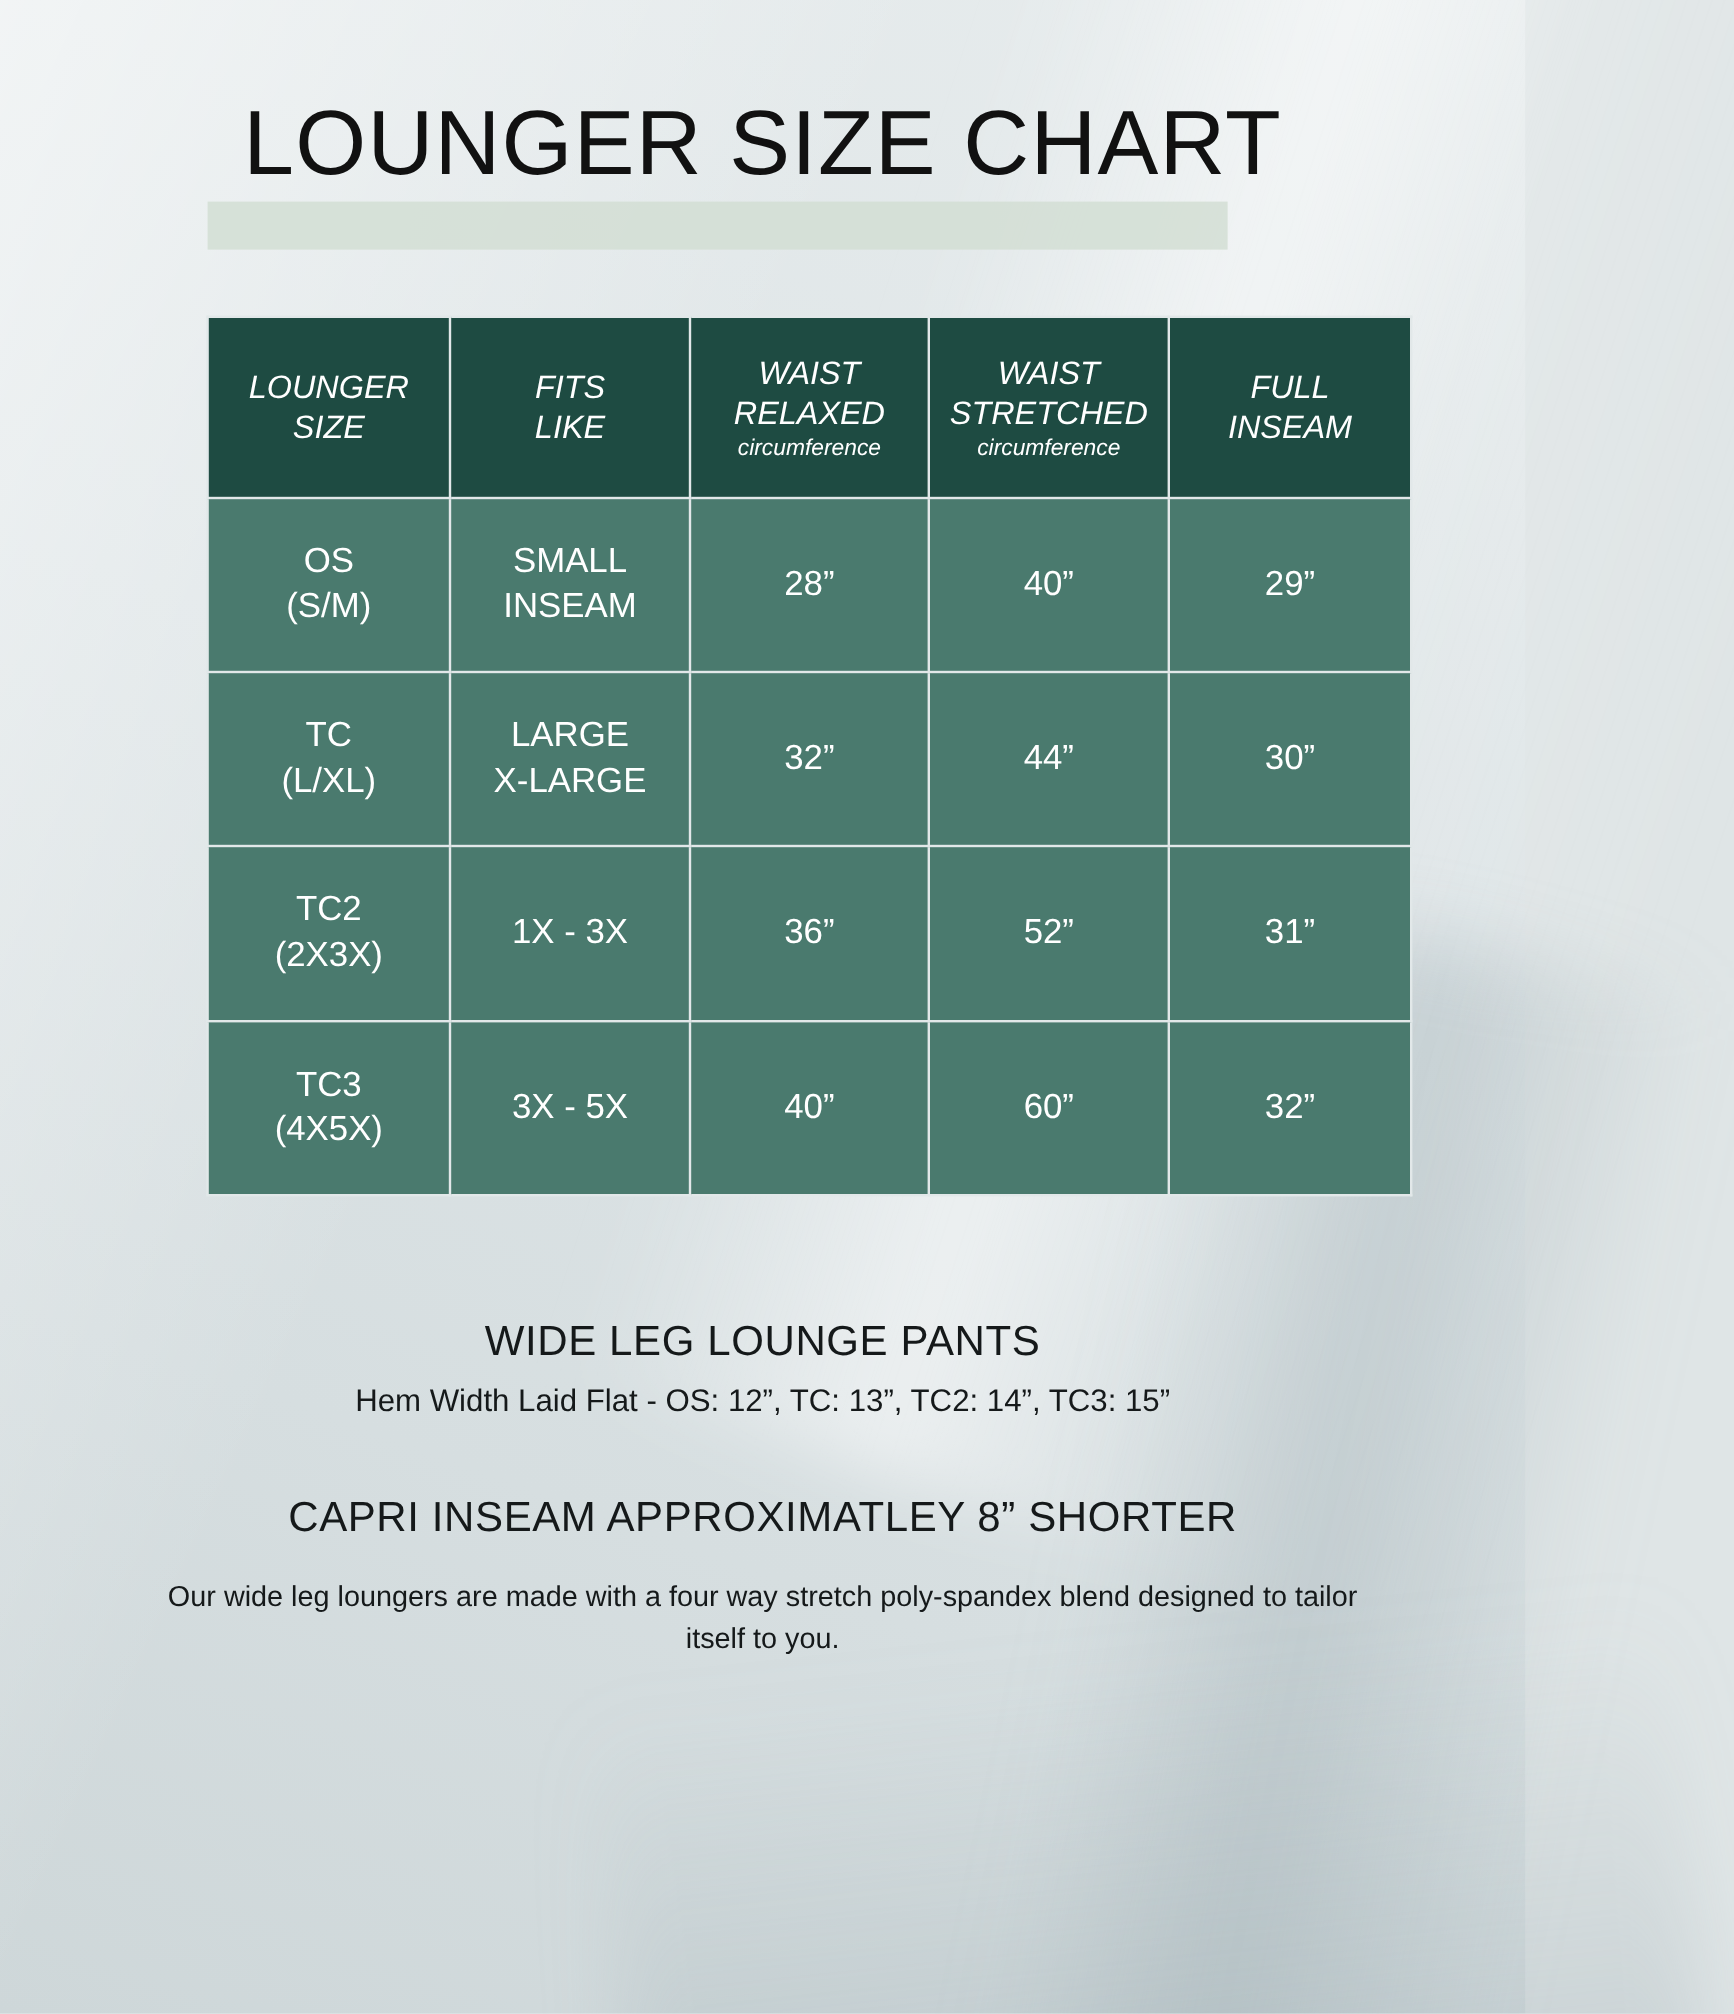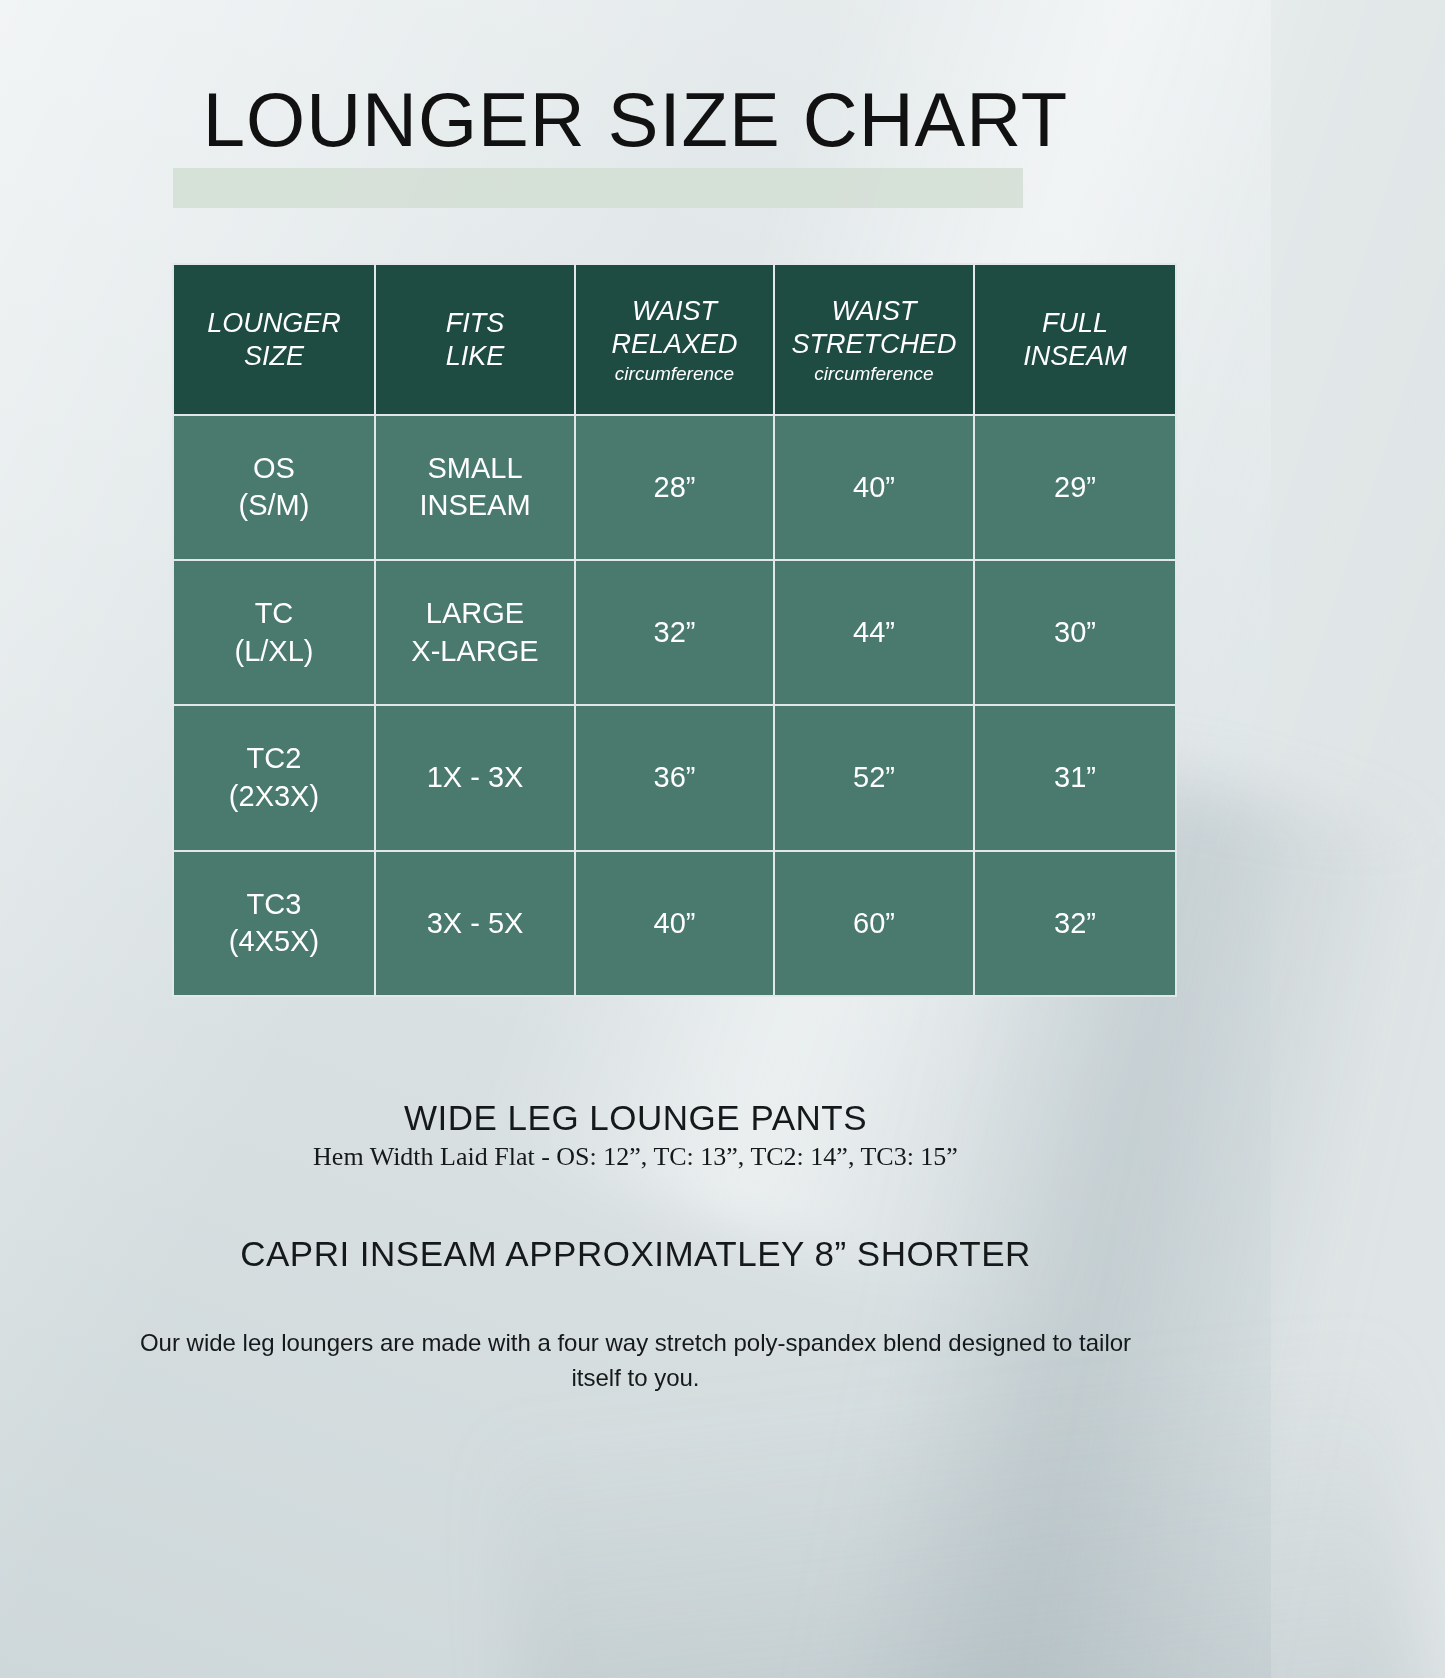--- a/index.html
+++ b/index.html
@@ -130,31 +130,30 @@
     position: absolute;
     left: 0;
     top: 1098px;
     width: 100%;
     text-align: center;
     color: #15191a;
   }
   .note-h1 {
     font-size: 35px;
     letter-spacing: 0.5px;
-    margin-bottom: 4px;
+    margin-bottom: 14px;
   }
   .note-sub {
     font-size: 26px;
     margin-bottom: 62px;
-    font-family: Liberation Serif, serif;
   }
   .note-h2 {
     font-size: 35px;
     letter-spacing: 0.5px;
-    margin-bottom: 52px;
+    margin-bottom: 29px;
   }
   .note-body {
     font-size: 24px;
     line-height: 1.45;
     max-width: 1010px;
     margin: 0 auto;
   }
 </style>
 </head>
 <body>

